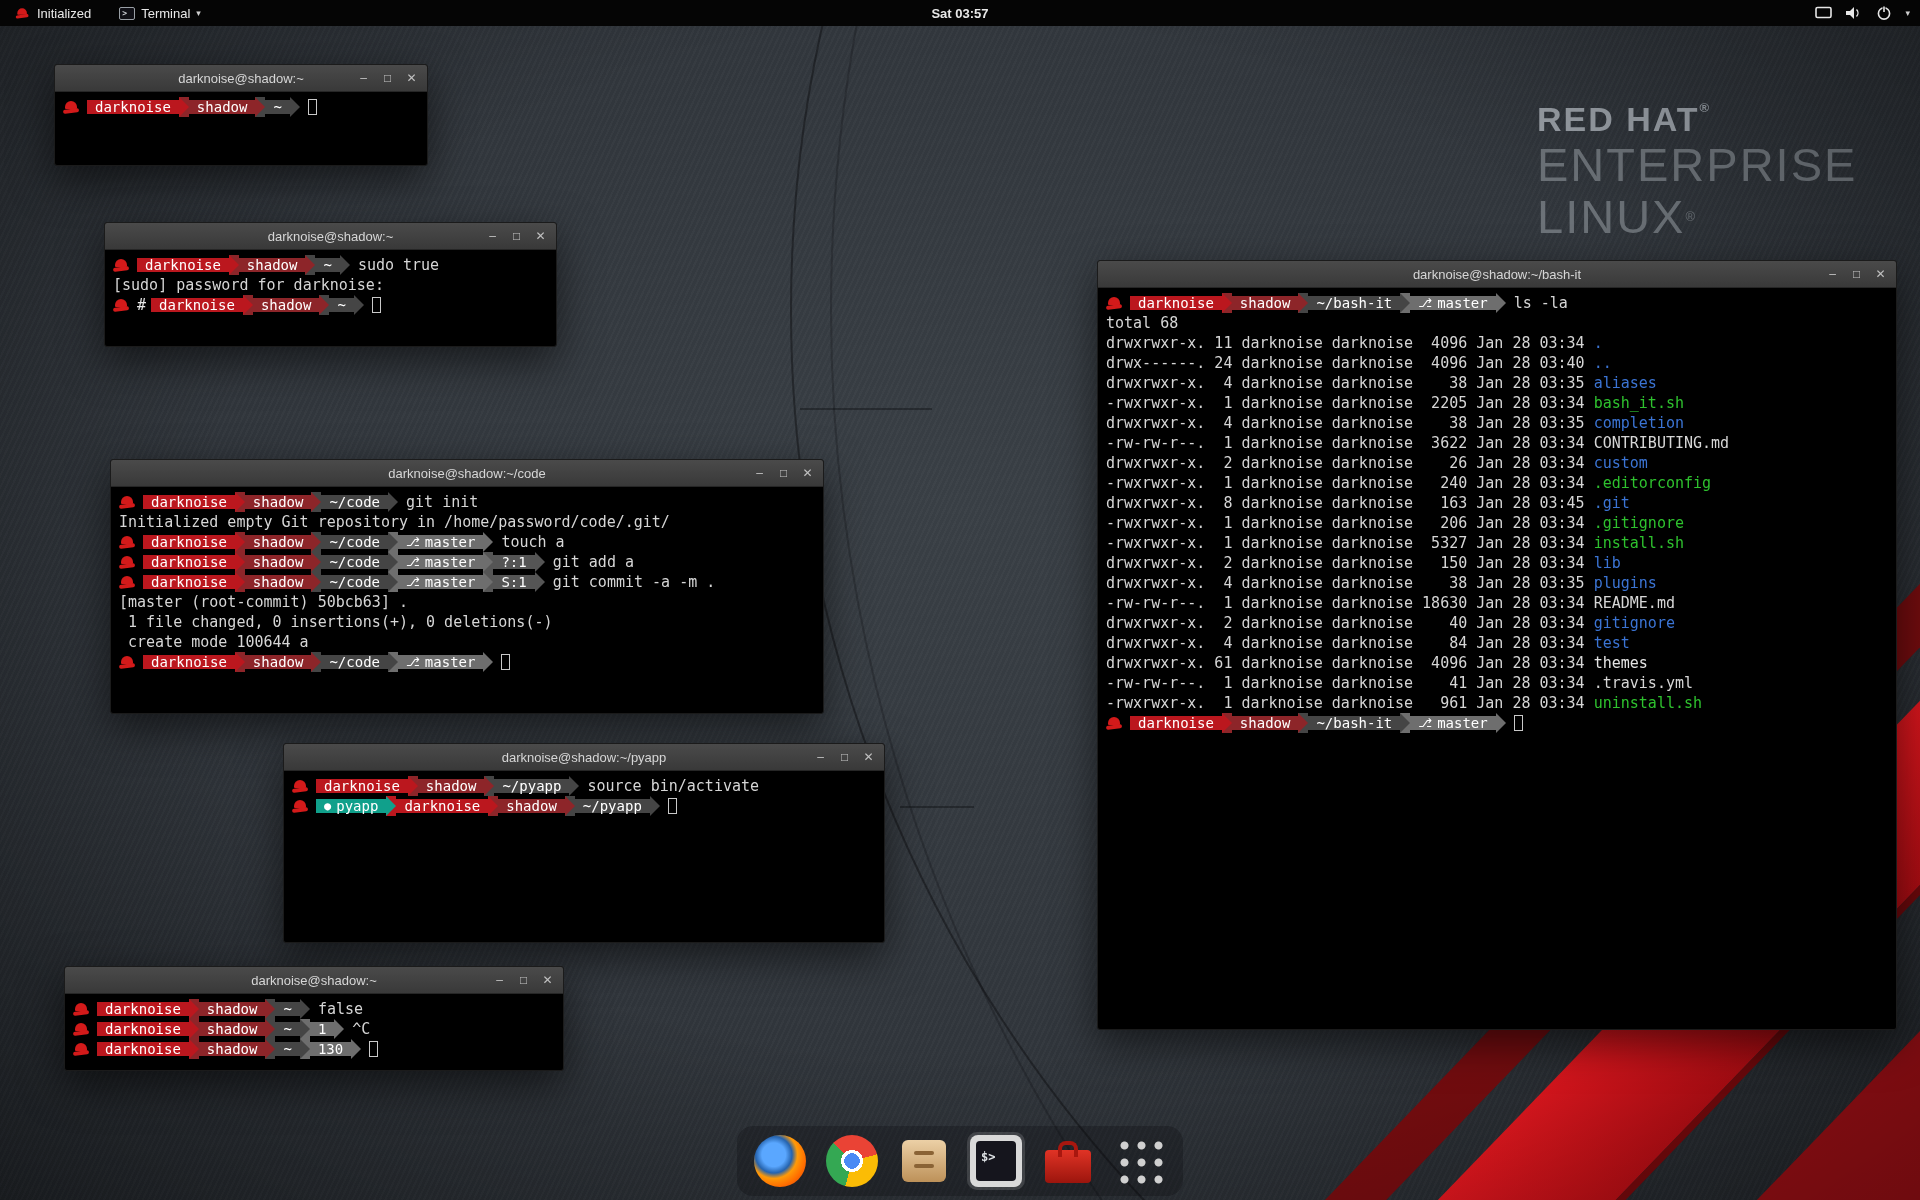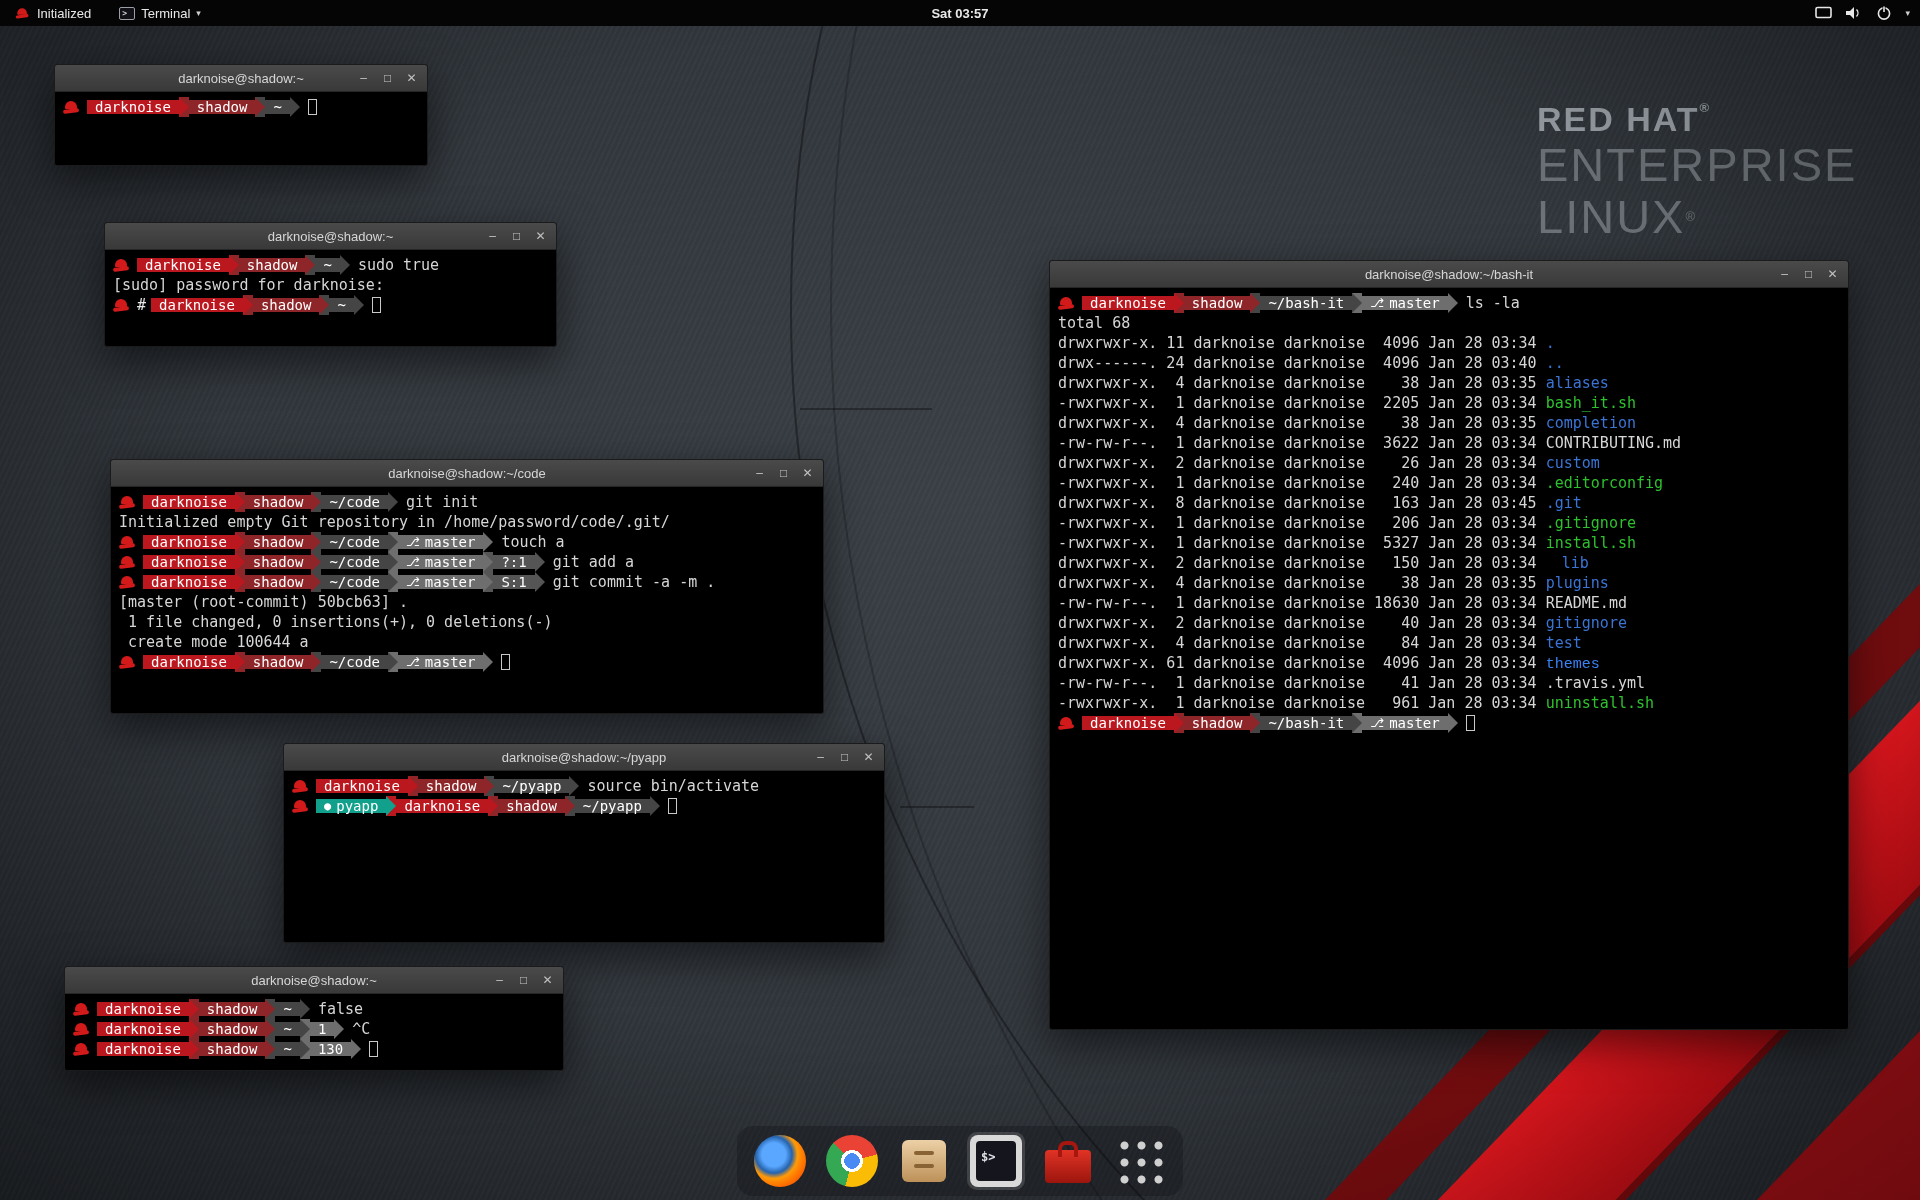--- a/index.html
+++ b/index.html
@@ -50,21 +50,21 @@
   .hat.small { transform:scale(0.8); margin-right:0; }
 
   
   .term-window { position:absolute; background:#000; border:1px solid #1b1b1b; border-radius:3px;
     overflow:hidden; display:flex; flex-direction:column; box-shadow:0 14px 42px rgba(0,0,0,0.55); z-index:10; }
   #win0 { left:54px;   top:64px;  width:374px; height:102px; }
   #win1 { left:104px;  top:222px; width:453px; height:125px; }
   #win2 { left:110px;  top:459px; width:714px; height:255px; }
   #win3 { left:283px;  top:743px; width:602px; height:200px; }
   #win4 { left:64px;   top:966px; width:500px; height:105px; }
-  #win5 { left:1049px; top:260px; width:800px; height:770px; z-index:12; }
+  #win5 { left:1097px; top:260px; width:800px; height:770px; z-index:12; }
   .titlebar { height:27px; flex:0 0 27px; background:linear-gradient(#4a4a4a,#393939);
     border-bottom:1px solid #262626; position:relative; display:flex; align-items:center; justify-content:center; }
   .win-title { font-size:13px; color:#d6d6d6; }
   .win-controls { position:absolute; right:8px; top:0; height:100%; display:flex; align-items:center; gap:9px; }
   .wc { color:#c2c2c2; font-size:12px; width:15px; text-align:center; cursor:default; line-height:15px; }
   .term-body { flex:1; padding:5px 8px; font:15px "DejaVu Sans Mono","DejaVu Sans",monospace; color:#d6d6d6; overflow:hidden; }
   .tline { height:20px; line-height:20px; white-space:pre; }
   .tline.prompt { display:flex; align-items:center; }
   .tline.prompt .hat { margin-right:7px; }
   .pseg { display:inline-flex; align-items:center; height:14px; padding:0 8px; color:#fff; font-size:14px; flex:0 0 auto; }
@@ -256,26 +256,26 @@
       <div class="tline"><span>drwx------. 24 darknoise darknoise  4096 Jan 28 03:40 </span><span style="color: rgb(59, 116, 212);">..</span></div>
       <div class="tline"><span>drwxrwxr-x.  4 darknoise darknoise    38 Jan 28 03:35 </span><span style="color: rgb(59, 116, 212);">aliases</span></div>
       <div class="tline"><span>-rwxrwxr-x.  1 darknoise darknoise  2205 Jan 28 03:34 </span><span style="color: rgb(46, 193, 46);">bash_it.sh</span></div>
       <div class="tline"><span>drwxrwxr-x.  4 darknoise darknoise    38 Jan 28 03:35 </span><span style="color: rgb(59, 116, 212);">completion</span></div>
       <div class="tline"><span>-rw-rw-r--.  1 darknoise darknoise  3622 Jan 28 03:34 </span><span style="color: rgb(214, 214, 214);">CONTRIBUTING.md</span></div>
       <div class="tline"><span>drwxrwxr-x.  2 darknoise darknoise    26 Jan 28 03:34 </span><span style="color: rgb(59, 116, 212);">custom</span></div>
       <div class="tline"><span>-rwxrwxr-x.  1 darknoise darknoise   240 Jan 28 03:34 </span><span style="color: rgb(46, 193, 46);">.editorconfig</span></div>
       <div class="tline"><span>drwxrwxr-x.  8 darknoise darknoise   163 Jan 28 03:45 </span><span style="color: rgb(59, 116, 212);">.git</span></div>
       <div class="tline"><span>-rwxrwxr-x.  1 darknoise darknoise   206 Jan 28 03:34 </span><span style="color: rgb(46, 193, 46);">.gitignore</span></div>
       <div class="tline"><span>-rwxrwxr-x.  1 darknoise darknoise  5327 Jan 28 03:34 </span><span style="color: rgb(46, 193, 46);">install.sh</span></div>
-      <div class="tline"><span>drwxrwxr-x.  2 darknoise darknoise   150 Jan 28 03:34 </span><span style="color: rgb(59, 116, 212); margin-left: 16px;">lib</span></div>
+      <div class="tline"><span>drwxrwxr-x.  2 darknoise darknoise   150 Jan 28 03:34 </span><span style="color: rgb(59, 116, 212);">lib</span></div>
       <div class="tline"><span>drwxrwxr-x.  4 darknoise darknoise    38 Jan 28 03:35 </span><span style="color: rgb(59, 116, 212);">plugins</span></div>
       <div class="tline"><span>-rw-rw-r--.  1 darknoise darknoise 18630 Jan 28 03:34 </span><span style="color: rgb(214, 214, 214);">README.md</span></div>
       <div class="tline"><span>drwxrwxr-x.  2 darknoise darknoise    40 Jan 28 03:34 </span><span style="color: rgb(59, 116, 212);">gitignore</span></div>
       <div class="tline"><span>drwxrwxr-x.  4 darknoise darknoise    84 Jan 28 03:34 </span><span style="color: rgb(59, 116, 212);">test</span></div>
-      <div class="tline"><span>drwxrwxr-x. 61 darknoise darknoise  4096 Jan 28 03:34 </span><span style="color: #3b82f6; font-family: Liberation Mono, monospace;">themes</span></div>
+      <div class="tline"><span>drwxrwxr-x. 61 darknoise darknoise  4096 Jan 28 03:34 </span><span style="color: #e5e5e5;">themes</span></div>
       <div class="tline"><span>-rw-rw-r--.  1 darknoise darknoise    41 Jan 28 03:34 </span><span style="color: rgb(214, 214, 214);">.travis.yml</span></div>
       <div class="tline"><span>-rwxrwxr-x.  1 darknoise darknoise   961 Jan 28 03:34 </span><span style="color: rgb(46, 193, 46);">uninstall.sh</span></div>
       <div class="tline prompt"><span class="hat"></span><span class="pseg" style="background: rgb(187, 23, 30);">darknoise</span><span class="parrow" style="border-left-color: rgb(187, 23, 30); background: rgb(141, 37, 41);"></span><span class="pseg" style="background: rgb(141, 37, 41);">shadow</span><span class="parrow" style="border-left-color: rgb(141, 37, 41); background: rgb(69, 69, 69);"></span><span class="pseg" style="background: rgb(69, 69, 69);">~/bash-it</span><span class="parrow" style="border-left-color: rgb(69, 69, 69); background: rgb(110, 110, 110);"></span><span class="pseg" style="background: rgb(110, 110, 110);"><span class="seg-icon">⎇</span>master</span><span class="parrow" style="border-left-color: rgb(110, 110, 110); background: transparent;"></span><span class="cursor"></span></div>
     </div>
 </div>
 
 <div class="dock">
     <div class="dock-item">
       <div class="di icon-firefox"></div>
     </div>

